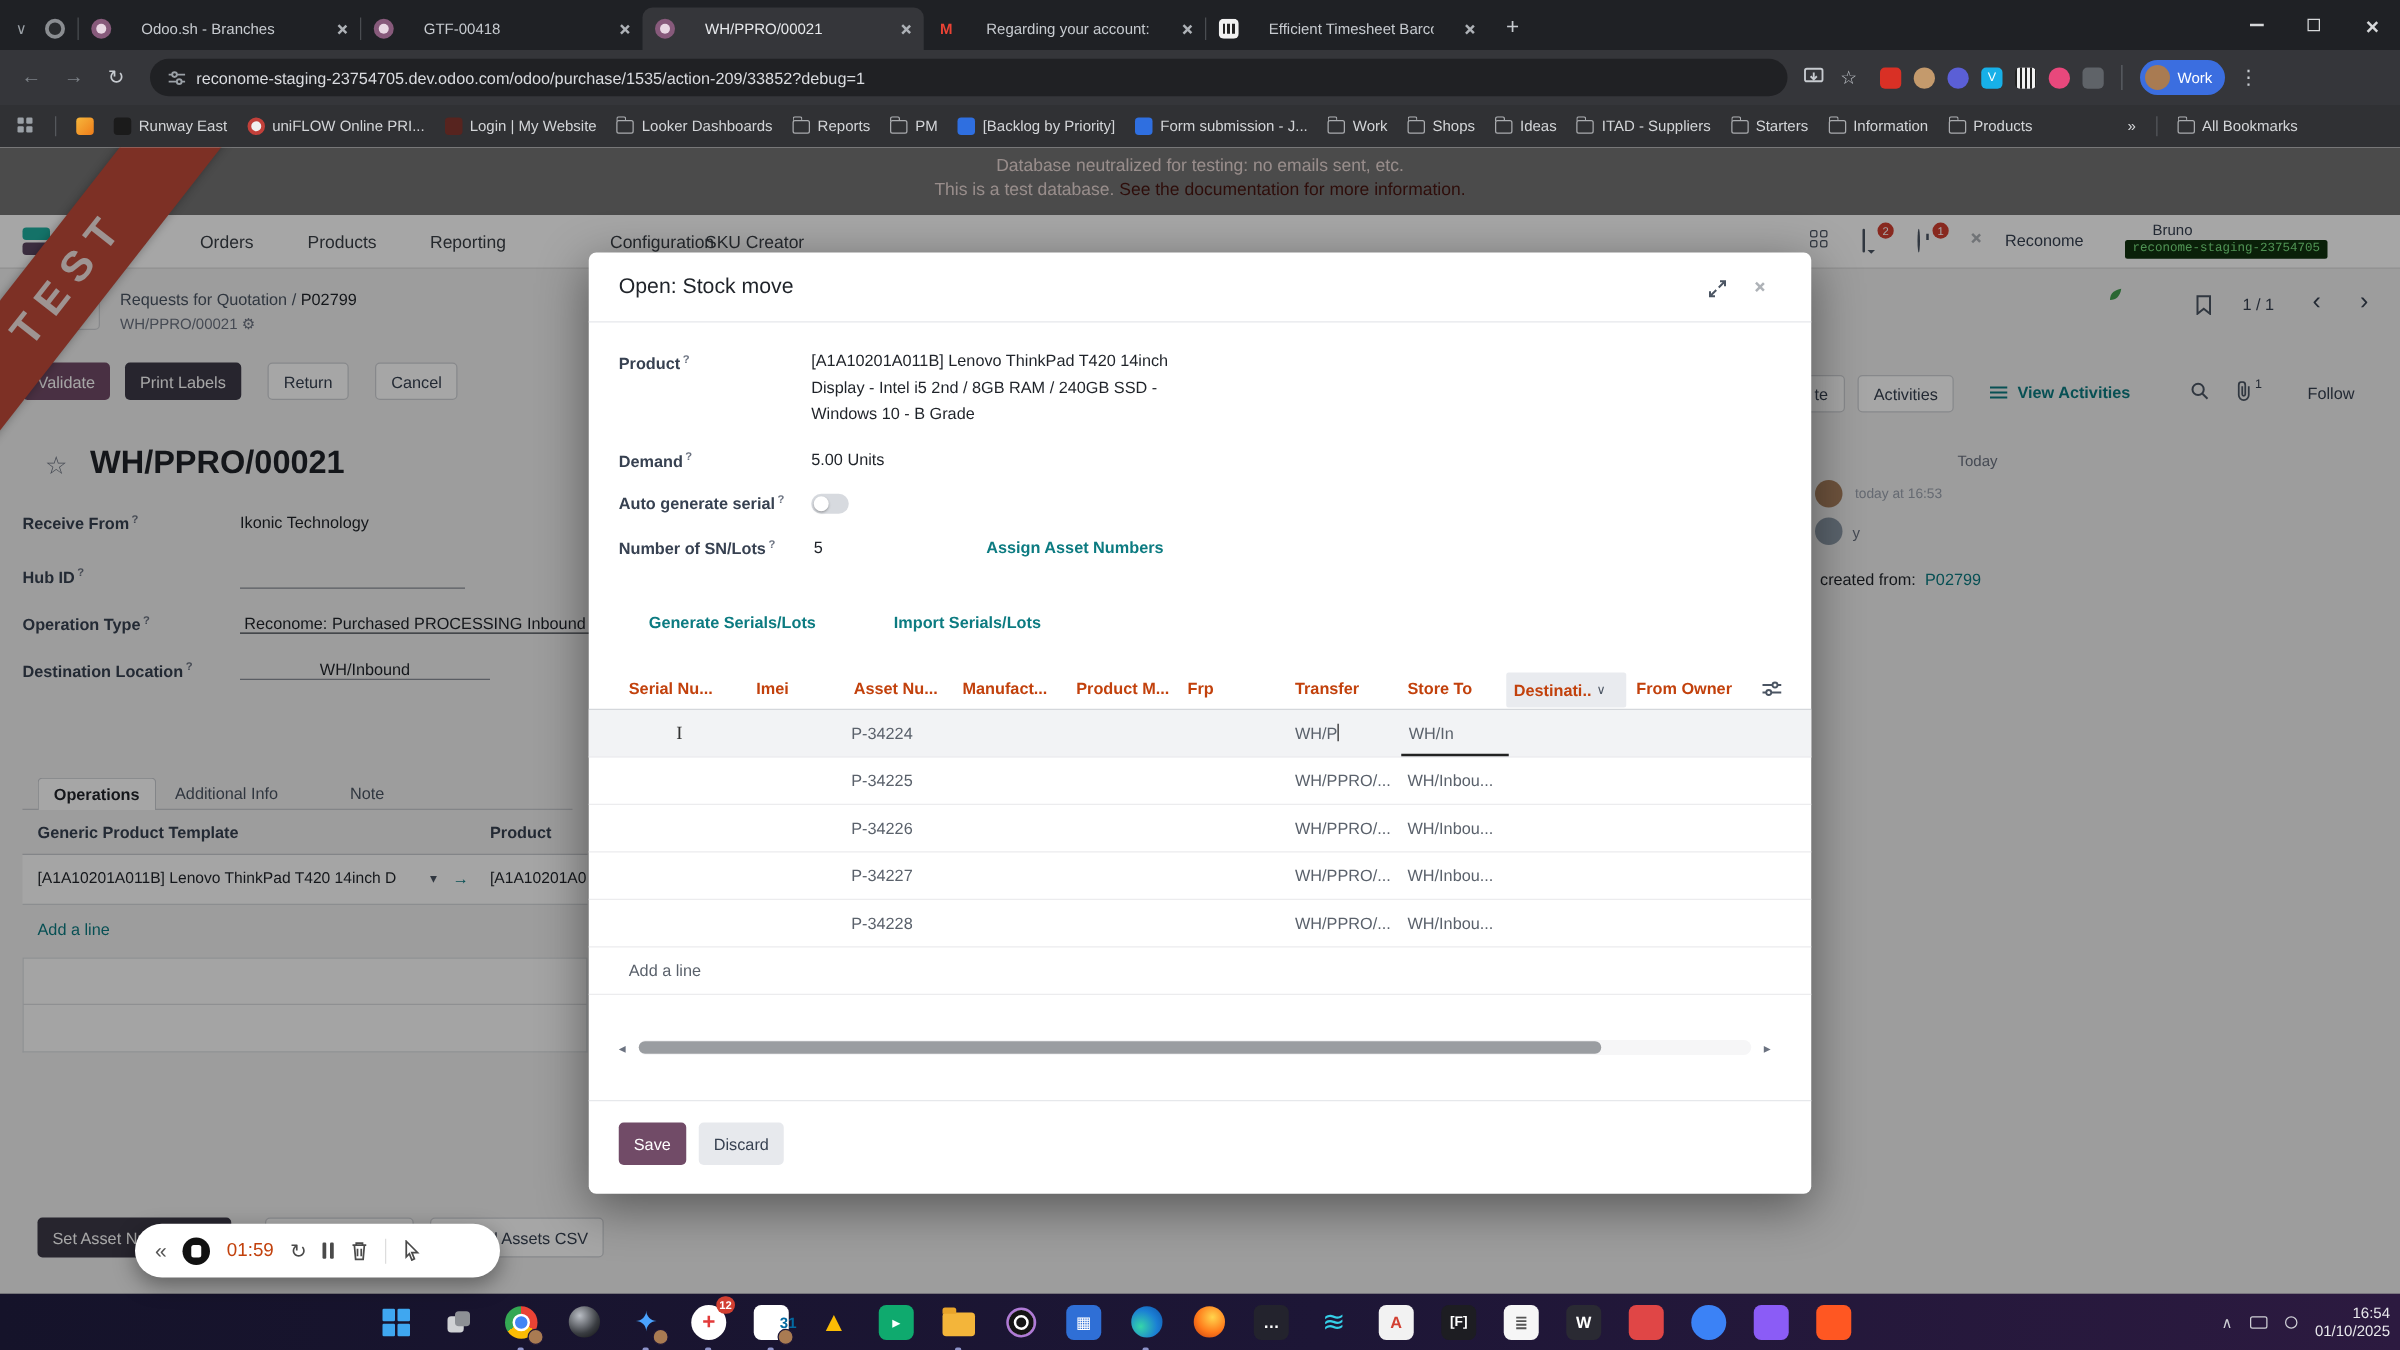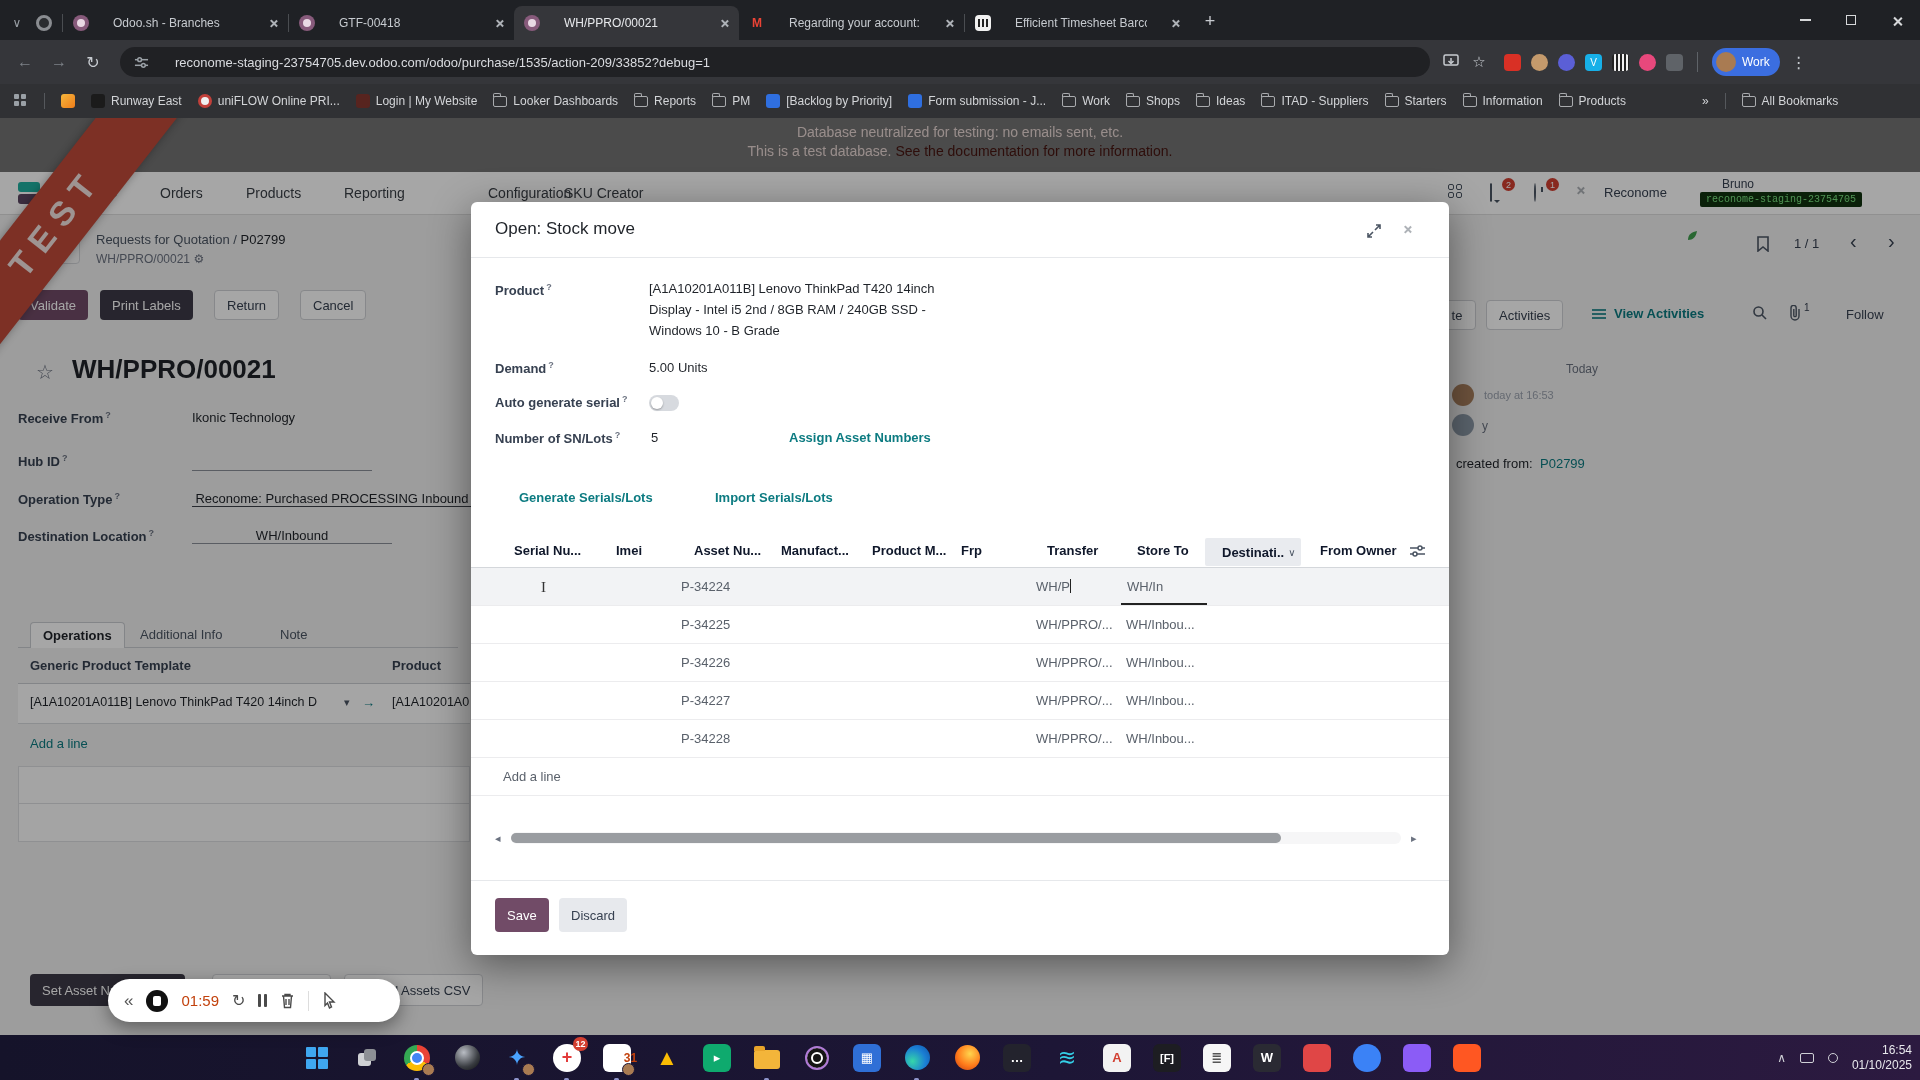--- a/index.html
+++ b/index.html
@@ -25,21 +25,21 @@
   .xic::before { transform:rotate(45deg);} .xic::after { transform:rotate(-45deg);}
   .newtab { width:28px; height:28px; margin:0 0 5px 6px; color:#c7cbd0; font-size:18px; display:flex; align-items:center; justify-content:center; }
   .wctrls { margin-left:auto; display:flex; align-items:center; height:40px; }
   .wc { width:46px; height:40px; display:flex; align-items:center; justify-content:center; }
   .wc .bar { width:11px; height:1.5px; background:#d6d8da; }
   .wc .sq { width:10px; height:10px; border:1.5px solid #d6d8da; }
   .wc .xic::before,.wc .xic::after { background:#d6d8da; height:11px; }
 
   .toolbar { position:absolute; left:0; top:40px; width:1920px; height:44px; background:#35363a; display:flex; align-items:center; padding:0 10px; gap:4px; }
   .navic { width:30px; height:30px; display:flex; align-items:center; justify-content:center; font-size:16px; border-radius:50%; }
-  .urlpill { height:30px; flex:1; max-width:1310px; background:#202124; border-radius:15px; display:flex; align-items:center; padding:0 14px; gap:26px; margin:0 8px; }
+  .urlpill { height:30px; flex:1; max-width:1310px; background:#202124; border-radius:15px; display:flex; align-items:center; padding:0 14px; gap:8px; margin:0 8px; }
   .urltext { color:#dadce0; font-size:13px; white-space:nowrap; overflow:hidden; }
   .extrow { display:flex; align-items:center; gap:10px; margin-left:6px; }
   .ext { width:17px; height:17px; border-radius:4px; display:flex; align-items:center; justify-content:center; font-size:10px; color:#fff; }
   .profile { height:28px; background:#3b6ee0; border-radius:14px; display:flex; align-items:center; gap:6px; padding:0 10px 0 4px; margin-left:10px; }
   .pav { width:20px; height:20px; border-radius:50%; background:#a97b52; }
   .ptxt { color:#fff; font-size:12px; }
   .vsep { width:1px; height:20px; background:#5f6368; margin-left:10px; }
 
   .bookmarks { position:absolute; left:0; top:84px; width:1920px; height:34px; background:#303134; display:flex; align-items:center; gap:16px; padding:0 14px; color:#d3d5d8; font-size:12px; white-space:nowrap; overflow:hidden; }
   .bm { display:flex; align-items:center; gap:6px; }
@@ -89,21 +89,21 @@
   .modal { position:absolute; left:471px; top:84px; width:978px; height:753px; background:#fff; border-radius:6px; box-shadow:0 10px 40px rgba(0,0,0,.45); z-index:10; }
   .mhead { position:absolute; left:0; top:0; width:100%; height:56px; border-bottom:1px solid #e6e8eb; }
   .mtitle { position:absolute; left:24px; top:17px; font-size:17px; color:#1f2329; font-weight:500; }
   .micon { position:absolute; top:20px; width:18px; height:18px; color:#4b5563; }
   .mlabel { position:absolute; left:24px; font-size:13px; font-weight:bold; color:#374151; }
   .mval { position:absolute; left:178px; font-size:13px; color:#1f2329; }
   .toggle { position:absolute; left:178px; width:30px; height:16px; border-radius:8px; background:#d7dadf; }
   .toggle::after { content:""; position:absolute; left:2px; top:2px; width:12px; height:12px; border-radius:50%; background:#fff; box-shadow:0 1px 2px rgba(0,0,0,.3); }
   .mlink { font-size:13px; font-weight:bold; color:#0c7b81; }
   .thead { position:absolute; left:0; top:332px; width:978px; height:34px; border-bottom:1px solid #d4d7db; }
-  .th { position:absolute; top:9px; font-size:13px; font-weight:bold; color:#0f172a; white-space:nowrap;margin-left:11px; }
+  .th { position:absolute; top:9px; font-size:13px; font-weight:bold; color:#c2410c; white-space:nowrap; }
   .destibox { position:absolute; left:734px; top:4px; width:96px; height:28px; background:#e9ebef; border-radius:2px; display:flex; align-items:center; padding:0 6px; gap:4px; }
   .mrow { position:absolute; left:0; width:978px; height:38px; border-bottom:1px solid #ececee; }
   .mcell { position:absolute; top:11px; font-size:13px; color:#5a616b; white-space:nowrap; }
   .cursorbar { display:inline-block; width:1px; height:14px; background:#222; vertical-align:-2px; animation:none; }
   .editcell { position:absolute; left:650px; top:0; width:86px; height:37px; border-bottom:2px solid #222; }
   .ibeam { font-family:"Liberation Serif","DejaVu Serif",serif; font-size:15px; color:#333; }
   .scrolltrack { position:absolute; left:40px; top:630px; width:890px; height:12px; background:#f6f6f7; border-radius:6px; }
   .scrollthumb { position:absolute; left:0; top:1px; width:770px; height:10px; background:#9a9da1; border-radius:5px; }
   .sarrow { position:absolute; top:630px; font-size:11px; color:#6b7280; }
   .mfootline { position:absolute; left:0; top:678px; width:978px; height:1px; background:#e6e8eb; }
@@ -616,21 +616,21 @@
         <span class="g" style="color:#4aa3ff;font-size:22px;">✦</span>
         <i class="avb"></i>
         <i class="rdot"></i>
       </div>
     <div class="ti">
         <span class="tile" style="background:#fff;color:#e23b3b;border-radius:50%;font-size:18px;">+</span>
         <b class="nbadge">12</b>
         <i class="rdot"></i>
       </div>
     <div class="ti">
-        <span class="tile" style="background:#fff;color:#c2410c;font-size:12px;padding-left:27px;">31</span>
+        <span class="tile" style="background:#fff;color:#0369a1;font-size:12px;padding-left:27px;">31</span>
         <i class="avb"></i>
         <i class="rdot"></i>
       </div>
     <div class="ti">
         <span class="g" style="color:#fbbc04;font-size:22px;">▲</span>
       </div>
     <div class="ti">
         <span class="tile" style="background:#0faa6e;color:#fff;">▸</span>
       </div>
     <div class="ti">

